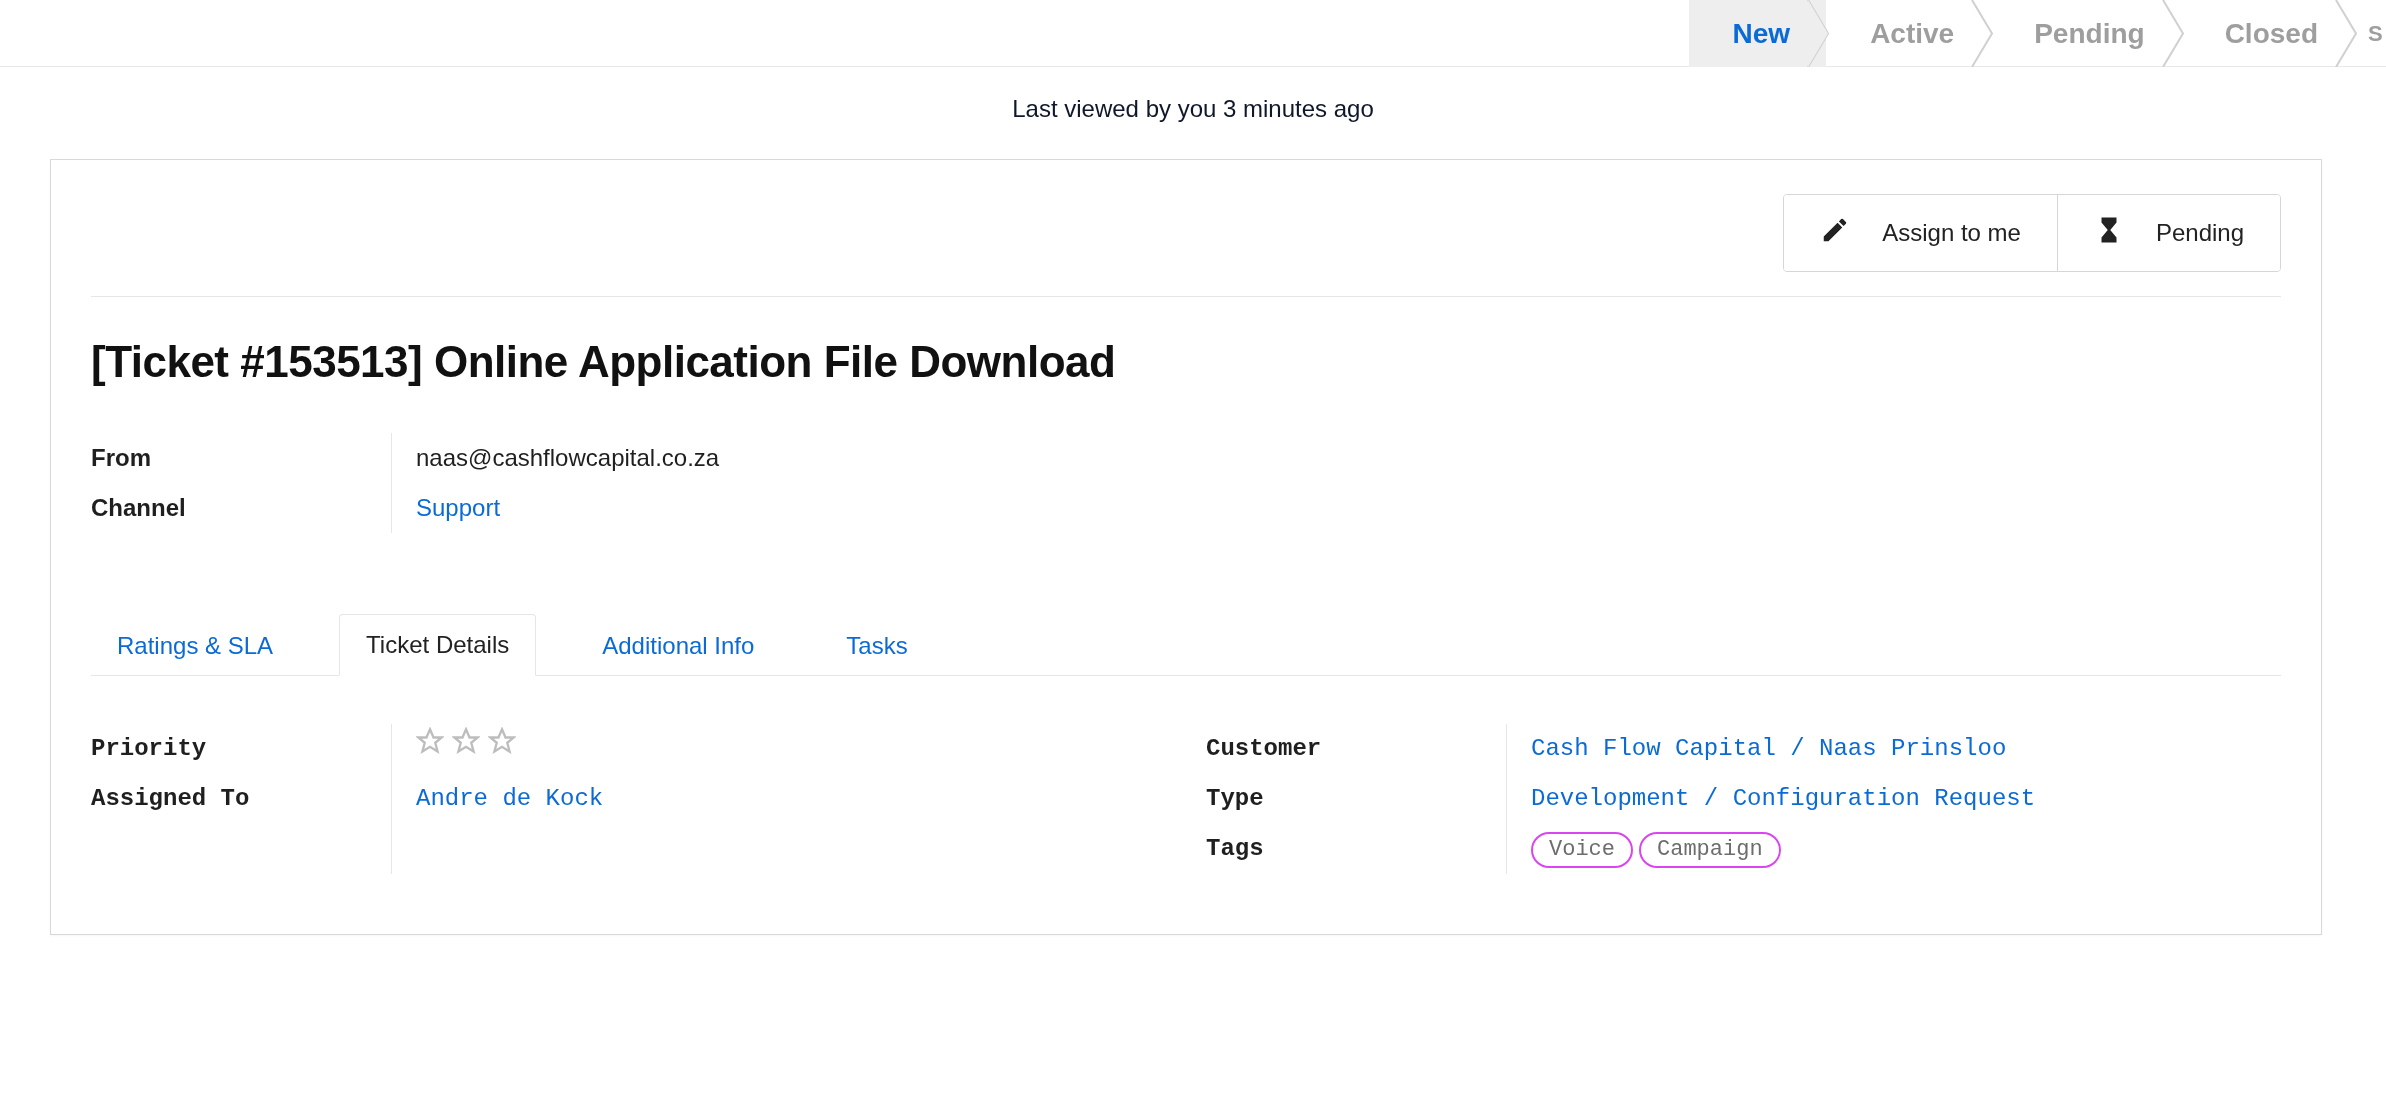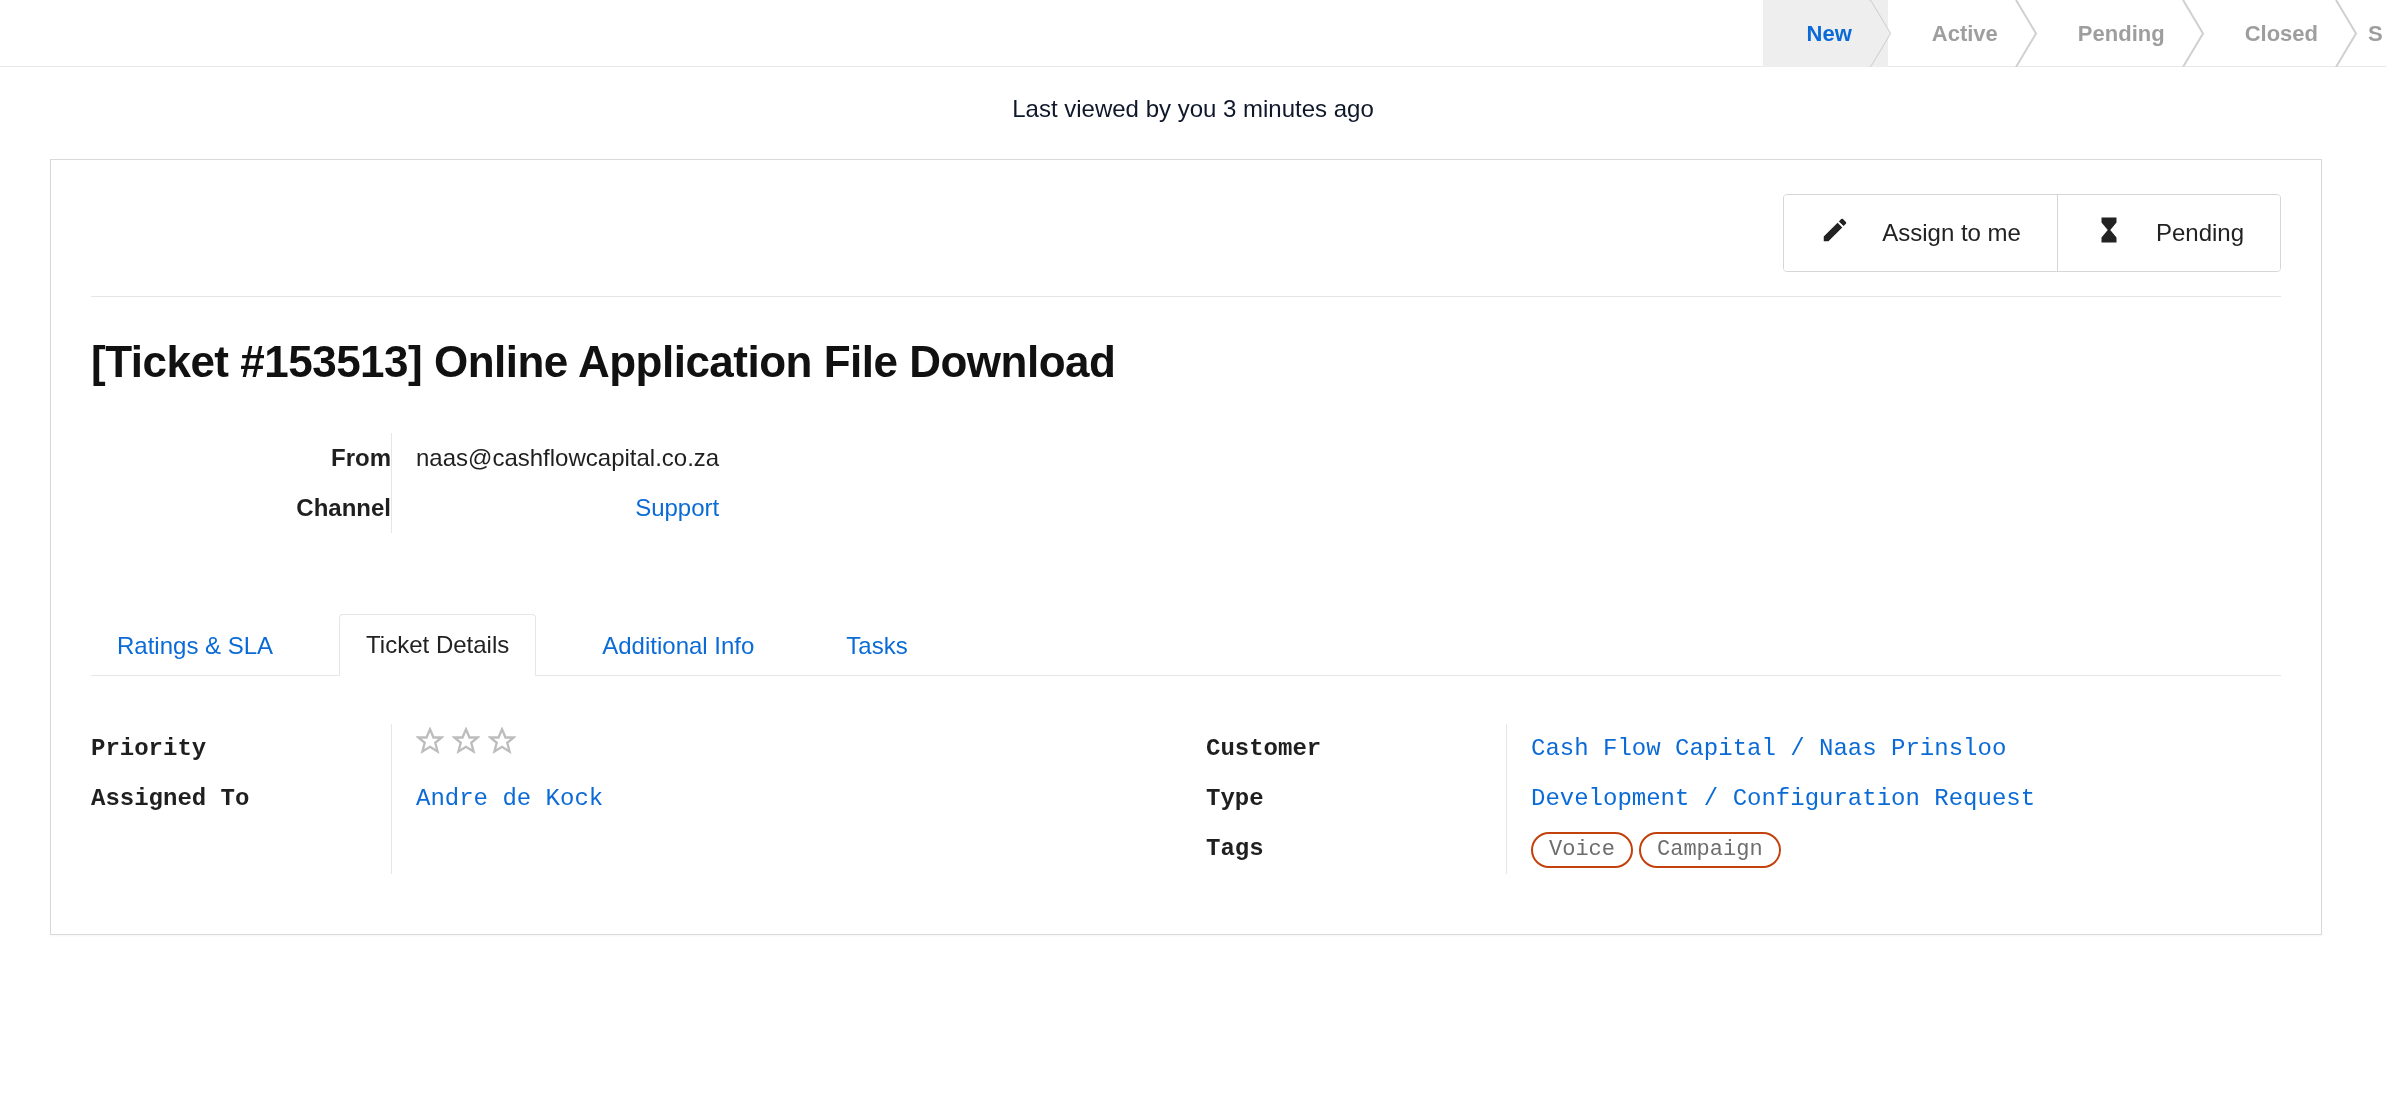--- a/index.html
+++ b/index.html
@@ -2,21 +2,21 @@
 <html><head>
 <meta charset="utf-8">
 <style>
   * { box-sizing: border-box; }
   html, body { margin:0; padding:0; font-family: -apple-system, "Helvetica Neue", Arial, sans-serif; color:#1f1f1f; background:#fff; }
   body { width:2386px; height:1094px; overflow:hidden; }
 
   
   .top-area { position:relative; height:67px; border-bottom:1px solid #e8e8e8; }
   .pipeline { position:absolute; right:0; top:0; height:67px; display:flex; align-items:center; }
-  .pipe-step { position:relative; display:flex; align-items:center; justify-content:center; height:67px; padding:0 36px 0 44px; color:#9e9e9e; font-size:22px; font-weight:600; cursor:pointer; }
+  .pipe-step { position:relative; display:flex; align-items:center; justify-content:center; height:67px; padding:0 36px 0 44px; color:#9e9e9e; font-size:28px; font-weight:600; cursor:pointer; }
   .pipe-step.active { background:#eeeeee; color:#0b6bd6; }
   .pipe-step .arrow { position:absolute; right:-18px; top:0; width:38px; height:67px; pointer-events:none; }
   .pipe-step .arrow svg { display:block; }
   .pipe-stub { width:32px; height:67px; display:flex; align-items:center; padding-left:14px; color:#9e9e9e; font-size:22px; font-weight:600; }
 
   
   .last-viewed { text-align:center; font-size:24px; color:#0f172a; padding:28px 0 36px; }
 
   
   .card { margin:0 64px 0 50px; border:1px solid #d9d9d9; background:#fff; padding:34px 40px 60px 40px; box-shadow:0 1px 2px rgba(0,0,0,0.04); }
@@ -24,21 +24,21 @@
   .action-bar { display:flex; justify-content:flex-end; margin-bottom:24px; }
   .btn-group { display:flex; border:1px solid #d6d6d6; border-radius:4px; overflow:hidden; }
   .btn { display:flex; align-items:center; gap:32px; padding:20px 36px; font-size:24px; color:#222; background:#fff; cursor:pointer; border-right:1px solid #d6d6d6; }
   .btn:last-child { border-right:none; }
   .btn svg { width:30px; height:30px; flex:none; }
 
   .divider { border:none; border-top:1px solid #e6e6e6; margin:0 0 40px 0; }
 
   h1.ticket-title { font-size:44px; font-weight:700; margin:0 0 46px 0; color:#111; letter-spacing:-0.5px; }
 
-  .meta-block { display:flex; margin-bottom:80px;text-align:right; }
+  .meta-block { display:flex; margin-bottom:80px; }
   .meta-labels { width:300px; }
   .meta-values { border-left:1px solid #e6e6e6; padding-left:24px; }
   .meta-row { font-size:24px; line-height:50px; }
   .meta-labels .meta-row { font-weight:600; }
   a.link { color:#0b6bd6; text-decoration:none; cursor:pointer; }
 
   
   .tabs { display:flex; align-items:flex-end; border-bottom:1px solid #e6e6e6; gap:40px; margin-bottom:48px; }
   .tab { font-size:24px; padding:16px 26px; color:#0b6bd6; cursor:pointer; position:relative; top:1px; }
   .tab.active { color:#222; border:1px solid #e6e6e6; border-bottom:1px solid #fff; border-radius:4px 4px 0 0; background:#fff; }
@@ -47,21 +47,21 @@
   .details { display:flex; gap:40px;font-family:Liberation Mono, monospace; }
   .details-col { flex:1; display:flex; }
   .details-labels { width:300px; }
   .details-values { border-left:1px solid #e6e6e6; padding-left:24px; flex:1; }
   .drow { font-size:24px; line-height:50px; }
   .details-labels .drow { font-weight:600; }
 
   .stars { display:flex; gap:8px; align-items:center; height:50px; }
   .stars svg { width:28px; height:28px; cursor:pointer; }
 
-  .tag { display:inline-block; border:2px solid #c2410c; color:#6d6d6d; border-radius:999px; padding:2px 16px; font-size:22px; margin-right:6px; line-height:28px; }
+  .tag { display:inline-block; border:2px solid #d946ef; color:#6d6d6d; border-radius:999px; padding:2px 16px; font-size:22px; margin-right:6px; line-height:28px; }
 </style>
 </head>
 <body>
 
 <div class="top-area">
   <div class="pipeline">
     <div class="pipe-step active">
       <span>New</span>
       <span class="arrow">
         <svg width="38" height="67" viewBox="0 0 38 67">

